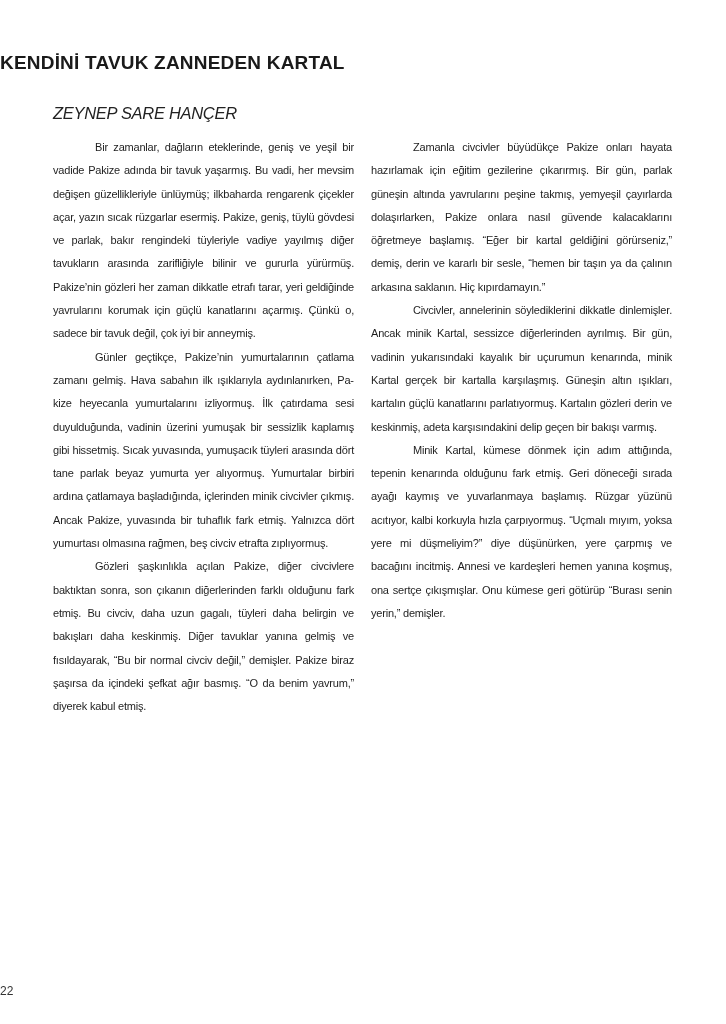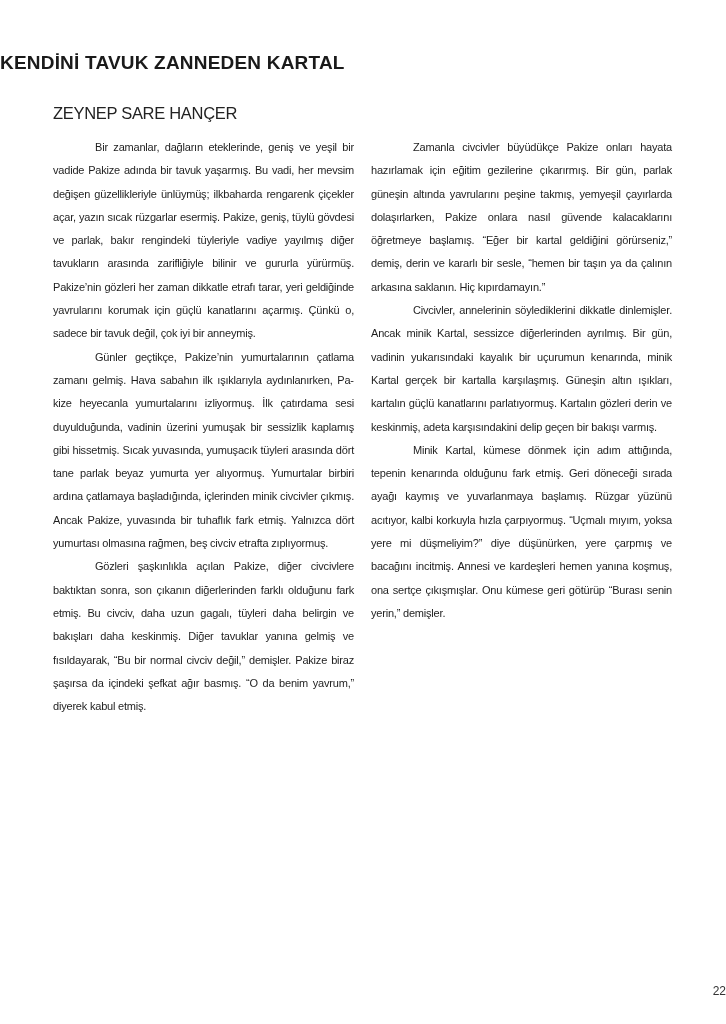--- a/index.html
+++ b/index.html
@@ -26,20 +26,21 @@
       letter-spacing: 0.2px;
       color: #1a1a1a;
     }
     .author {
       position: absolute;
       top: 104px;
       left: 53px;
       font-size: 16.5px;
       letter-spacing: -0.3px;
       color: #222;
+      font-style: italic;
     }
     .col {
       position: absolute;
       top: 136px;
       width: 301px;
       font-size: 11px;
       line-height: 23.3px;
       text-align: justify;
       color: #1e1e1e;
       letter-spacing: -0.2px;
@@ -49,21 +50,21 @@
     .col p {
       margin: 0;
       text-indent: 42px;
       hyphens: manual;
     }
     .page-number {
       position: absolute;
       top: 984px;
       left: 0;
       width: 726px;
-      text-align: right;
+      text-align: left;
       font-size: 12px;
       color: #333;
     }
   </style>
 </head>
 <body>
 
 <div class="page">
   <div class="page-title">KENDİNİ TAVUK ZANNEDEN KARTAL</div>
   <div class="author">ZEYNEP SARE HANÇER</div>

